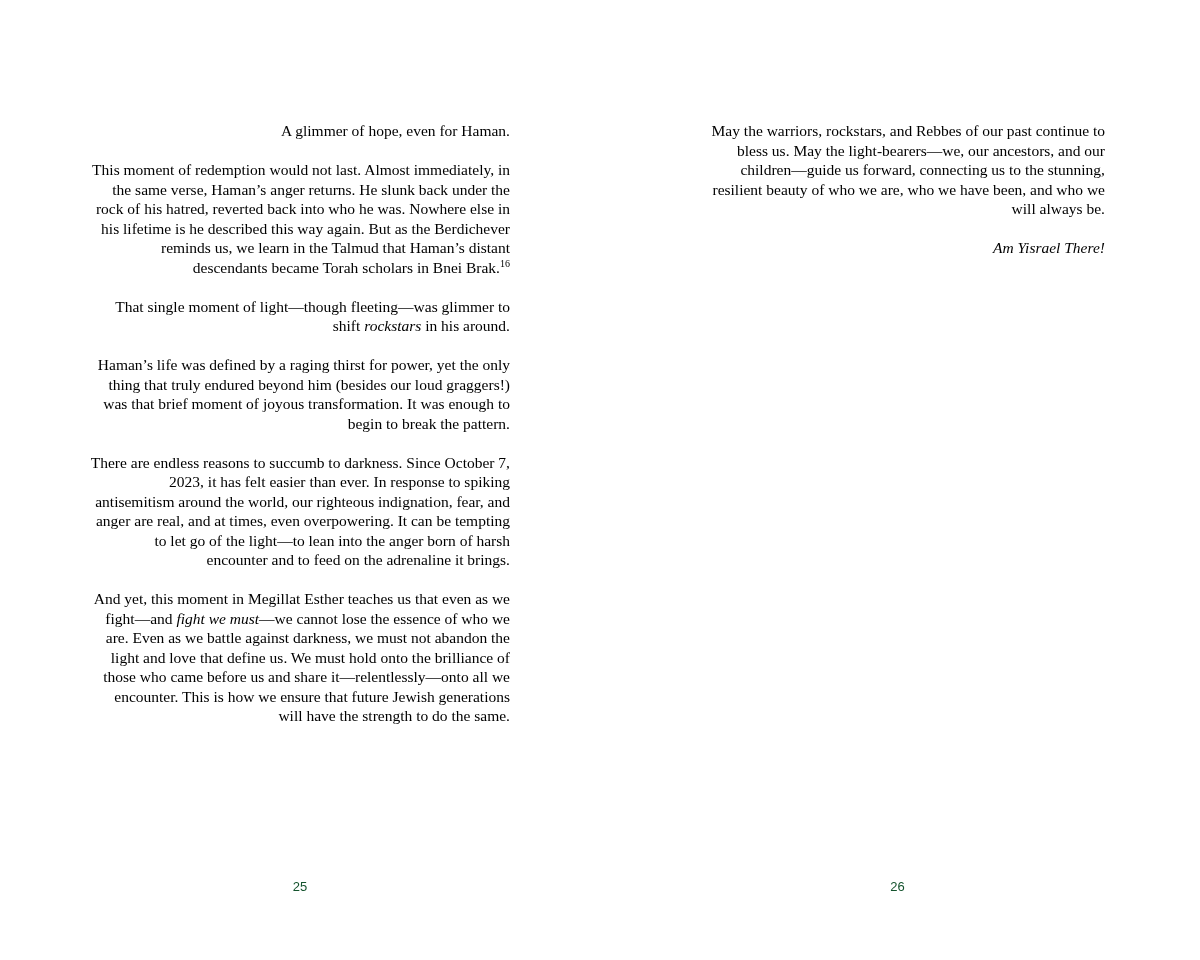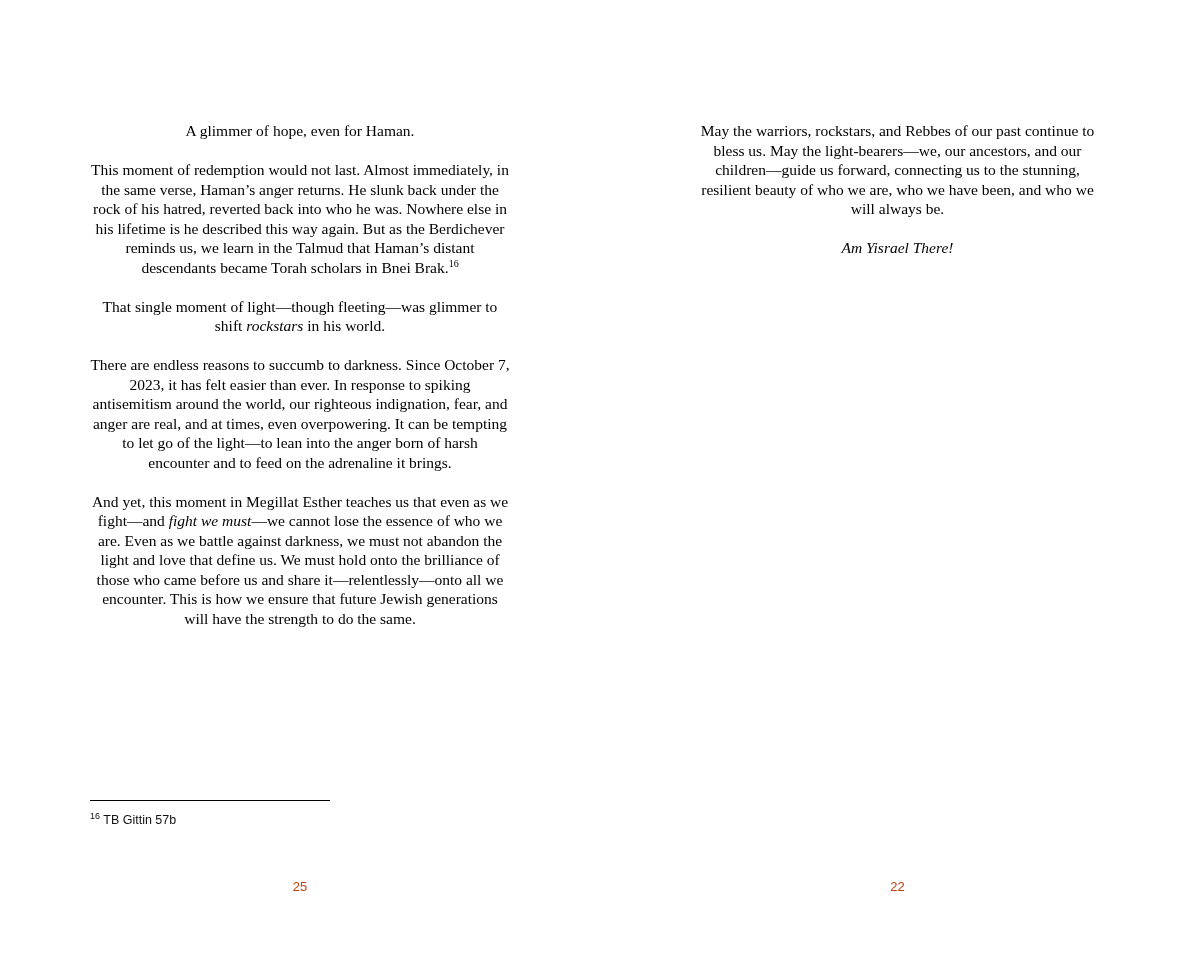--- a/index.html
+++ b/index.html
@@ -24,21 +24,21 @@
   .page-left  { left: 90px;  width: 420px; }
   .page-right { left: 690px; width: 415px; }
 
   .text-block {
     position: absolute;
     top: 121px;
     left: 0;
     right: 0;
     font-size: 15.5px;
     line-height: 19.5px;
-    text-align: center;
+    text-align: right;
   }
   .para {
     margin: 0 0 19.5px 0;
   }
   .para em {
     font-style: italic;
   }
   .para sup {
     font-size: 10px;
     line-height: 0;
@@ -70,49 +70,44 @@
   }
 
   .page-number {
     position: absolute;
     top: 879px;
     left: 0;
     width: 100%;
     text-align: center;
     font-family: "Liberation Sans", sans-serif;
     font-size: 13px;
-    color: #c2410c;
+    color: #14532d;
   }
 </style>
 </head>
 <body>
 
 <div class="spread">
 
   <div class="page page-left">
     <div class="text-block">
         <p class="para"><span>A glimmer of hope, even for Haman.</span></p>
         <p class="para"><span>This moment of redemption would not last. Almost immediately, in the same verse, Haman’s anger returns. He slunk back under the rock of his hatred, reverted back into who he was. Nowhere else in his lifetime is he described this way again. But as the Berdichever reminds us, we learn in the Talmud that Haman’s distant descendants became Torah scholars in Bnei Brak.</span><sup>16</sup></p>
-        <p class="para"><span>That single moment of light—though fleeting—was glimmer to shift </span><em>rockstars</em><span> in his world.</span></p>
+        <p class="para"><span>That single moment of light—though fleeting—was glimmer to shift </span><em>rockstars</em><span> in his around.</span></p>
+        <p class="para"><span>Haman’s life was defined by a raging thirst for power, yet the only thing that truly endured beyond him (besides our loud graggers!) was that brief moment of joyous transformation. It was enough to begin to break the pattern.</span></p>
         <p class="para"><span>There are endless reasons to succumb to darkness. Since October 7, 2023, it has felt easier than ever. In response to spiking antisemitism around the world, our righteous indignation, fear, and anger are real, and at times, even overpowering. It can be tempting to let go of the light—to lean into the anger born of harsh encounter and to feed on the adrenaline it brings.</span></p>
         <p class="para"><span>And yet, this moment in Megillat Esther teaches us that even as we fight—and </span><em>fight we must</em><span>—we cannot lose the essence of who we are. Even as we battle against darkness, we must not abandon the light and love that define us. We must hold onto the brilliance of those who came before us and share it—relentlessly—onto all we encounter. This is how we ensure that future Jewish generations will have the strength to do the same.</span></p>
       </div>
 
-    <div class="footnote-block">
-      <hr class="footnote-rule">
-      <div class="footnote-text">
-        <sup>16</sup><span> TB Gittin 57b</span>
-      </div>
-    </div>
 
     <div class="page-number">25</div>
   </div>
 
   <div class="page page-right">
     <div class="text-block">
         <p class="para"><span>May the warriors, rockstars, and Rebbes of our past continue to bless us. May the light-bearers—we, our ancestors, and our children—guide us forward, connecting us to the stunning, resilient beauty of who we are, who we have been, and who we will always be.</span></p>
         <p class="para"><em>Am Yisrael There!</em></p>
       </div>
 
-    <div class="page-number">22</div>
+    <div class="page-number">26</div>
   </div>
 
 </div>
 
 </body></html>

